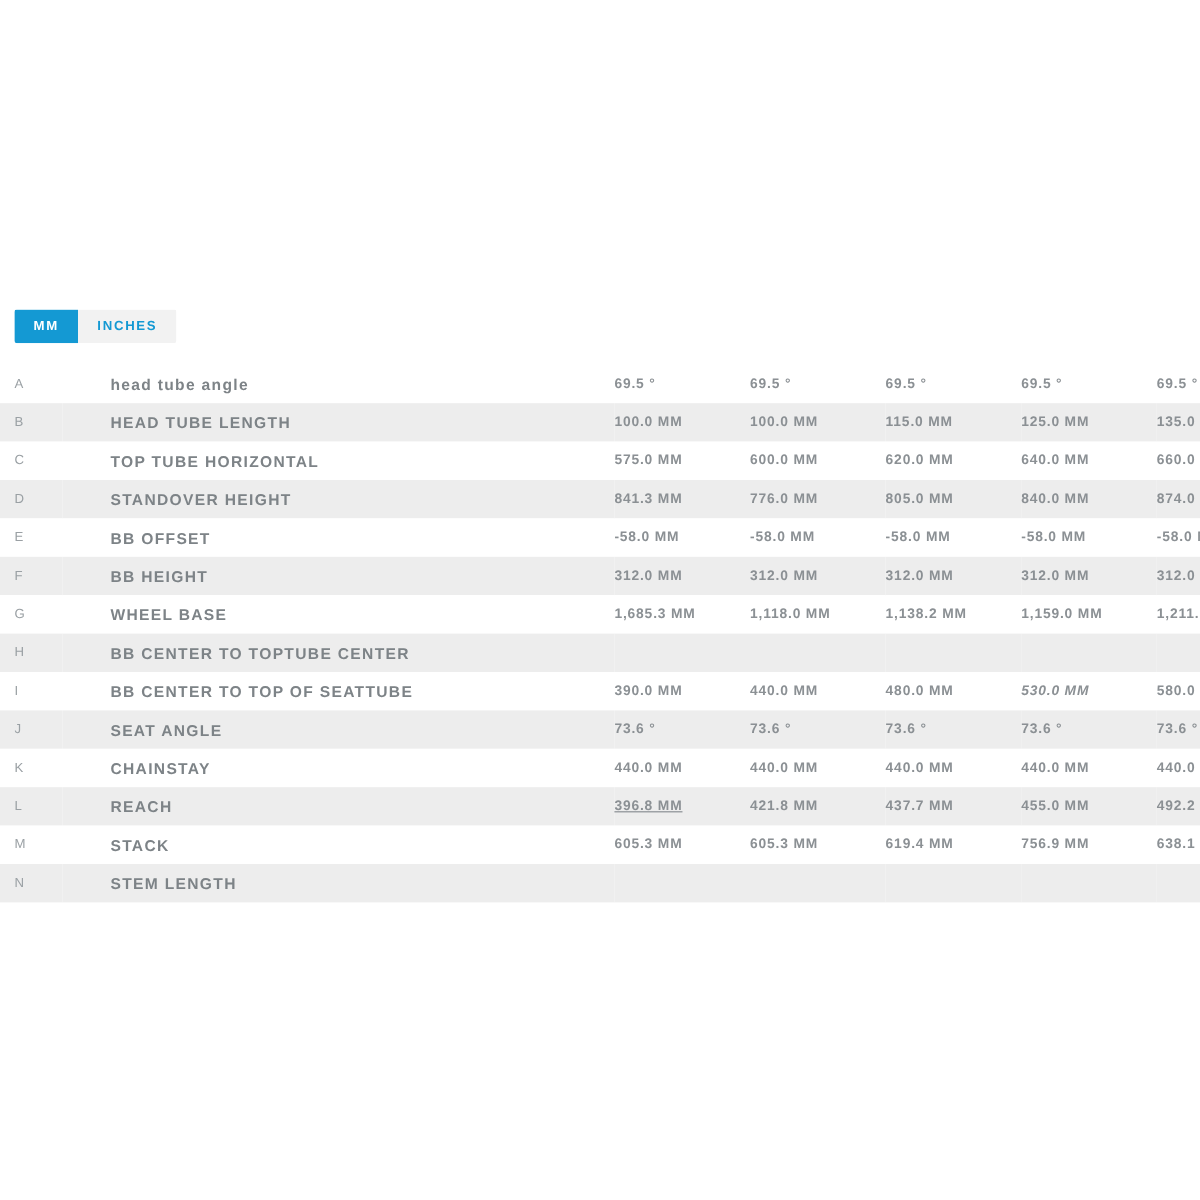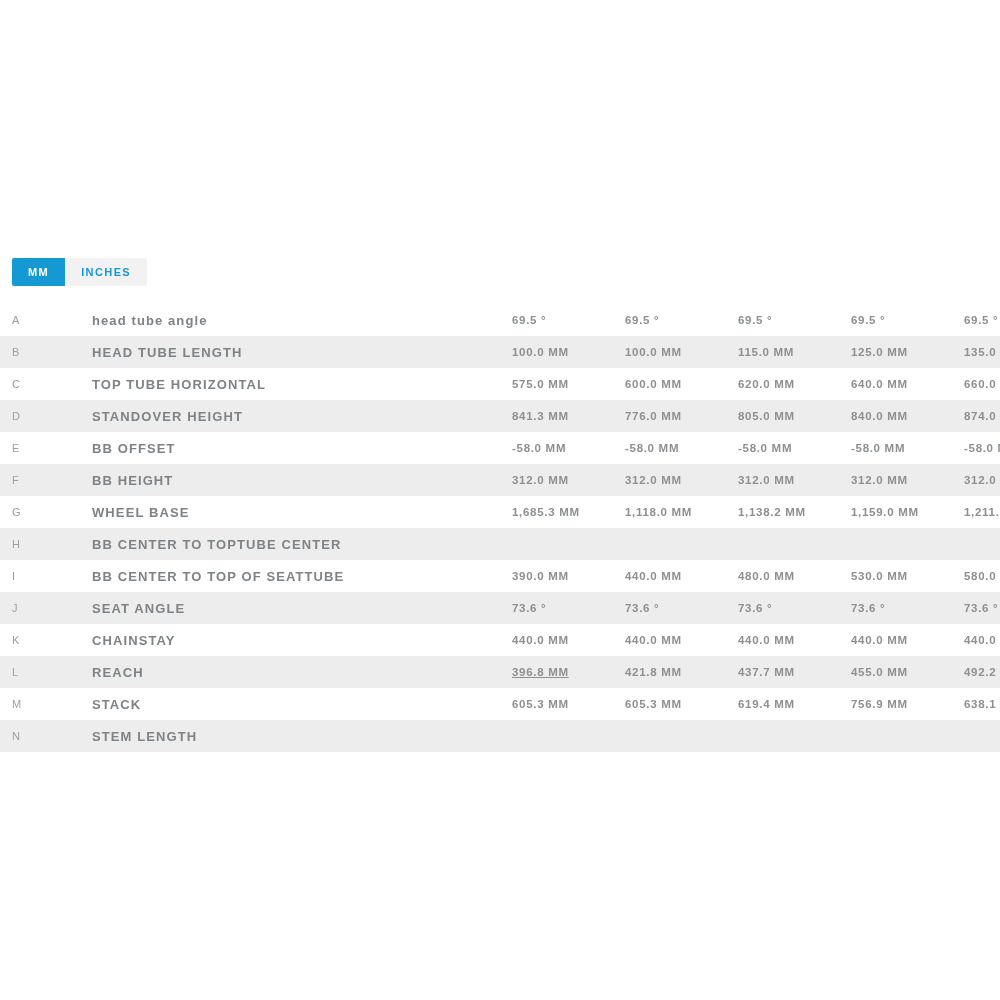--- a/index.html
+++ b/index.html
@@ -186,21 +186,21 @@
             <td class="col-val" style="width: 113px;"></td>
             <td class="col-val" style="width: 113px;"></td>
             <td class="col-val" style="width: 75px;"></td>
           </tr>
           <tr class="odd">
             <td class="col-key">I</td>
             <td class="col-label">BB CENTER TO TOP OF SEATTUBE</td>
             <td class="col-val" style="width: 113px;">390.0 MM</td>
             <td class="col-val" style="width: 113px;">440.0 MM</td>
             <td class="col-val" style="width: 113px;">480.0 MM</td>
-            <td class="col-val" style="width: 113px;">530.0 MM</td>
+            <td class="col-val" style="width: 113px; font-style: italic;">530.0 MM</td>
             <td class="col-val" style="width: 75px;">580.0 MM</td>
           </tr>
           <tr class="even">
             <td class="col-key">J</td>
             <td class="col-label">SEAT ANGLE</td>
             <td class="col-val" style="width: 113px;">73.6 °</td>
             <td class="col-val" style="width: 113px;">73.6 °</td>
             <td class="col-val" style="width: 113px;">73.6 °</td>
             <td class="col-val" style="width: 113px;">73.6 °</td>
             <td class="col-val" style="width: 75px;">73.6 °</td>

